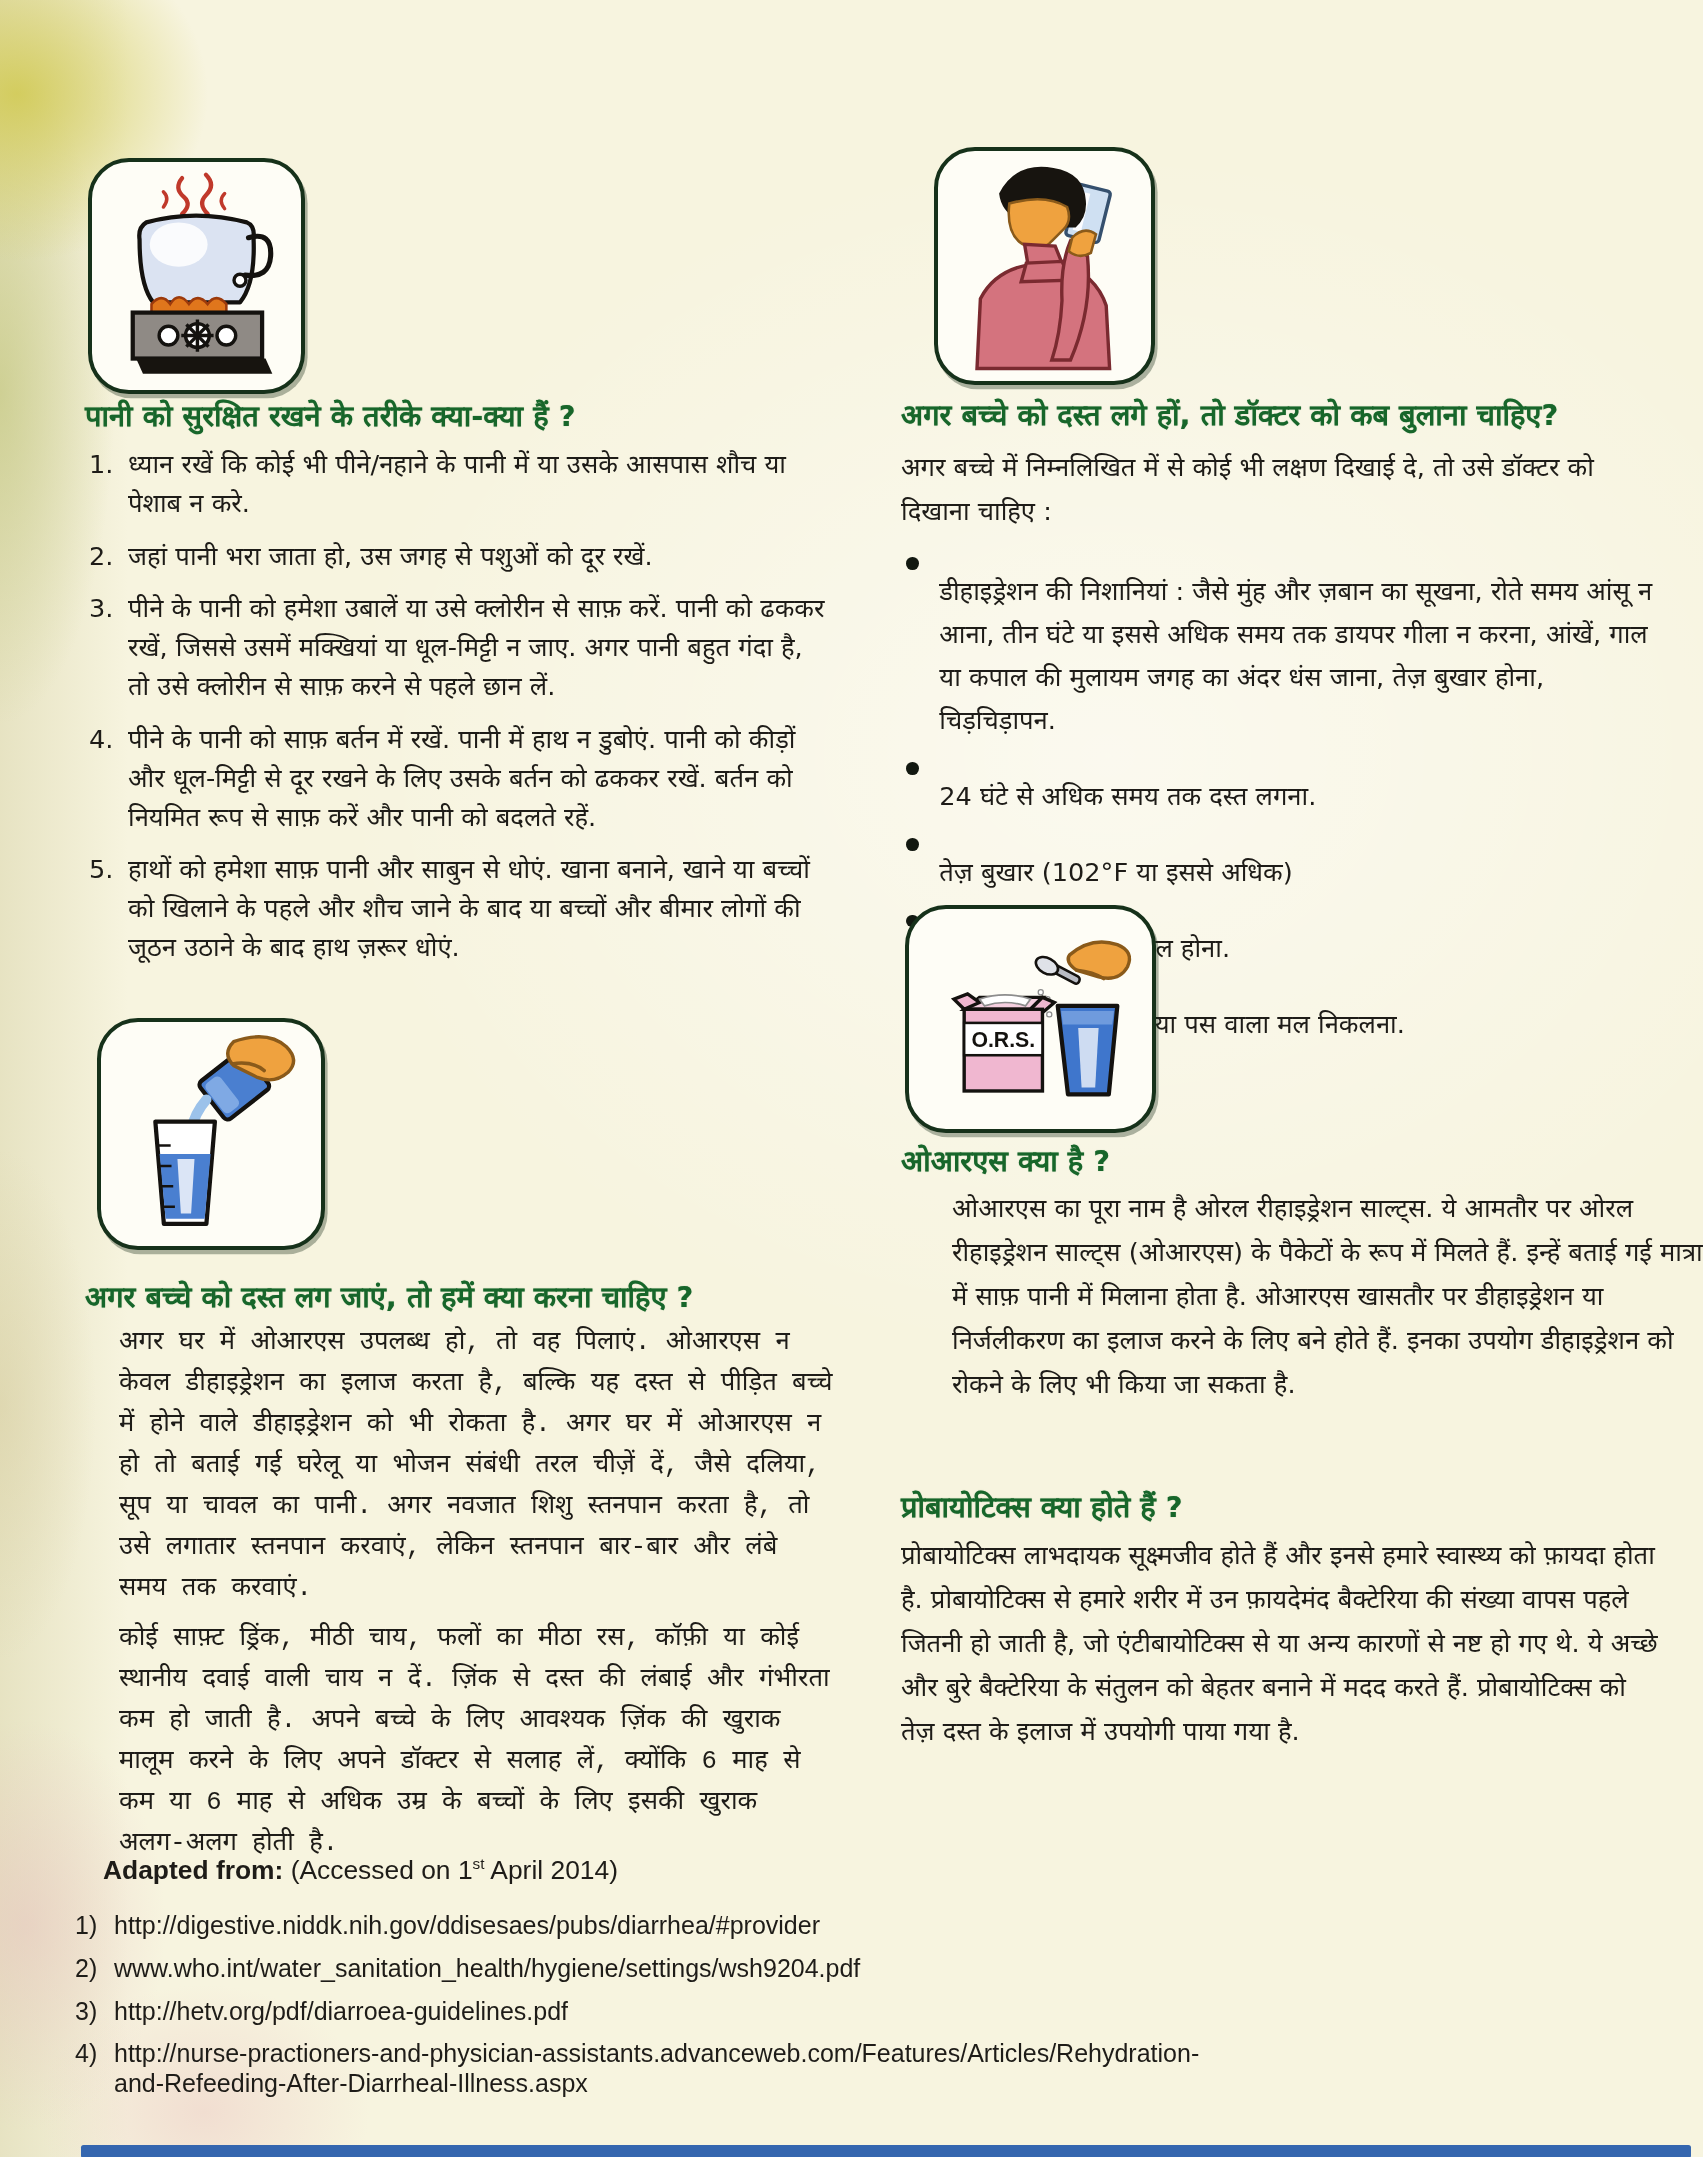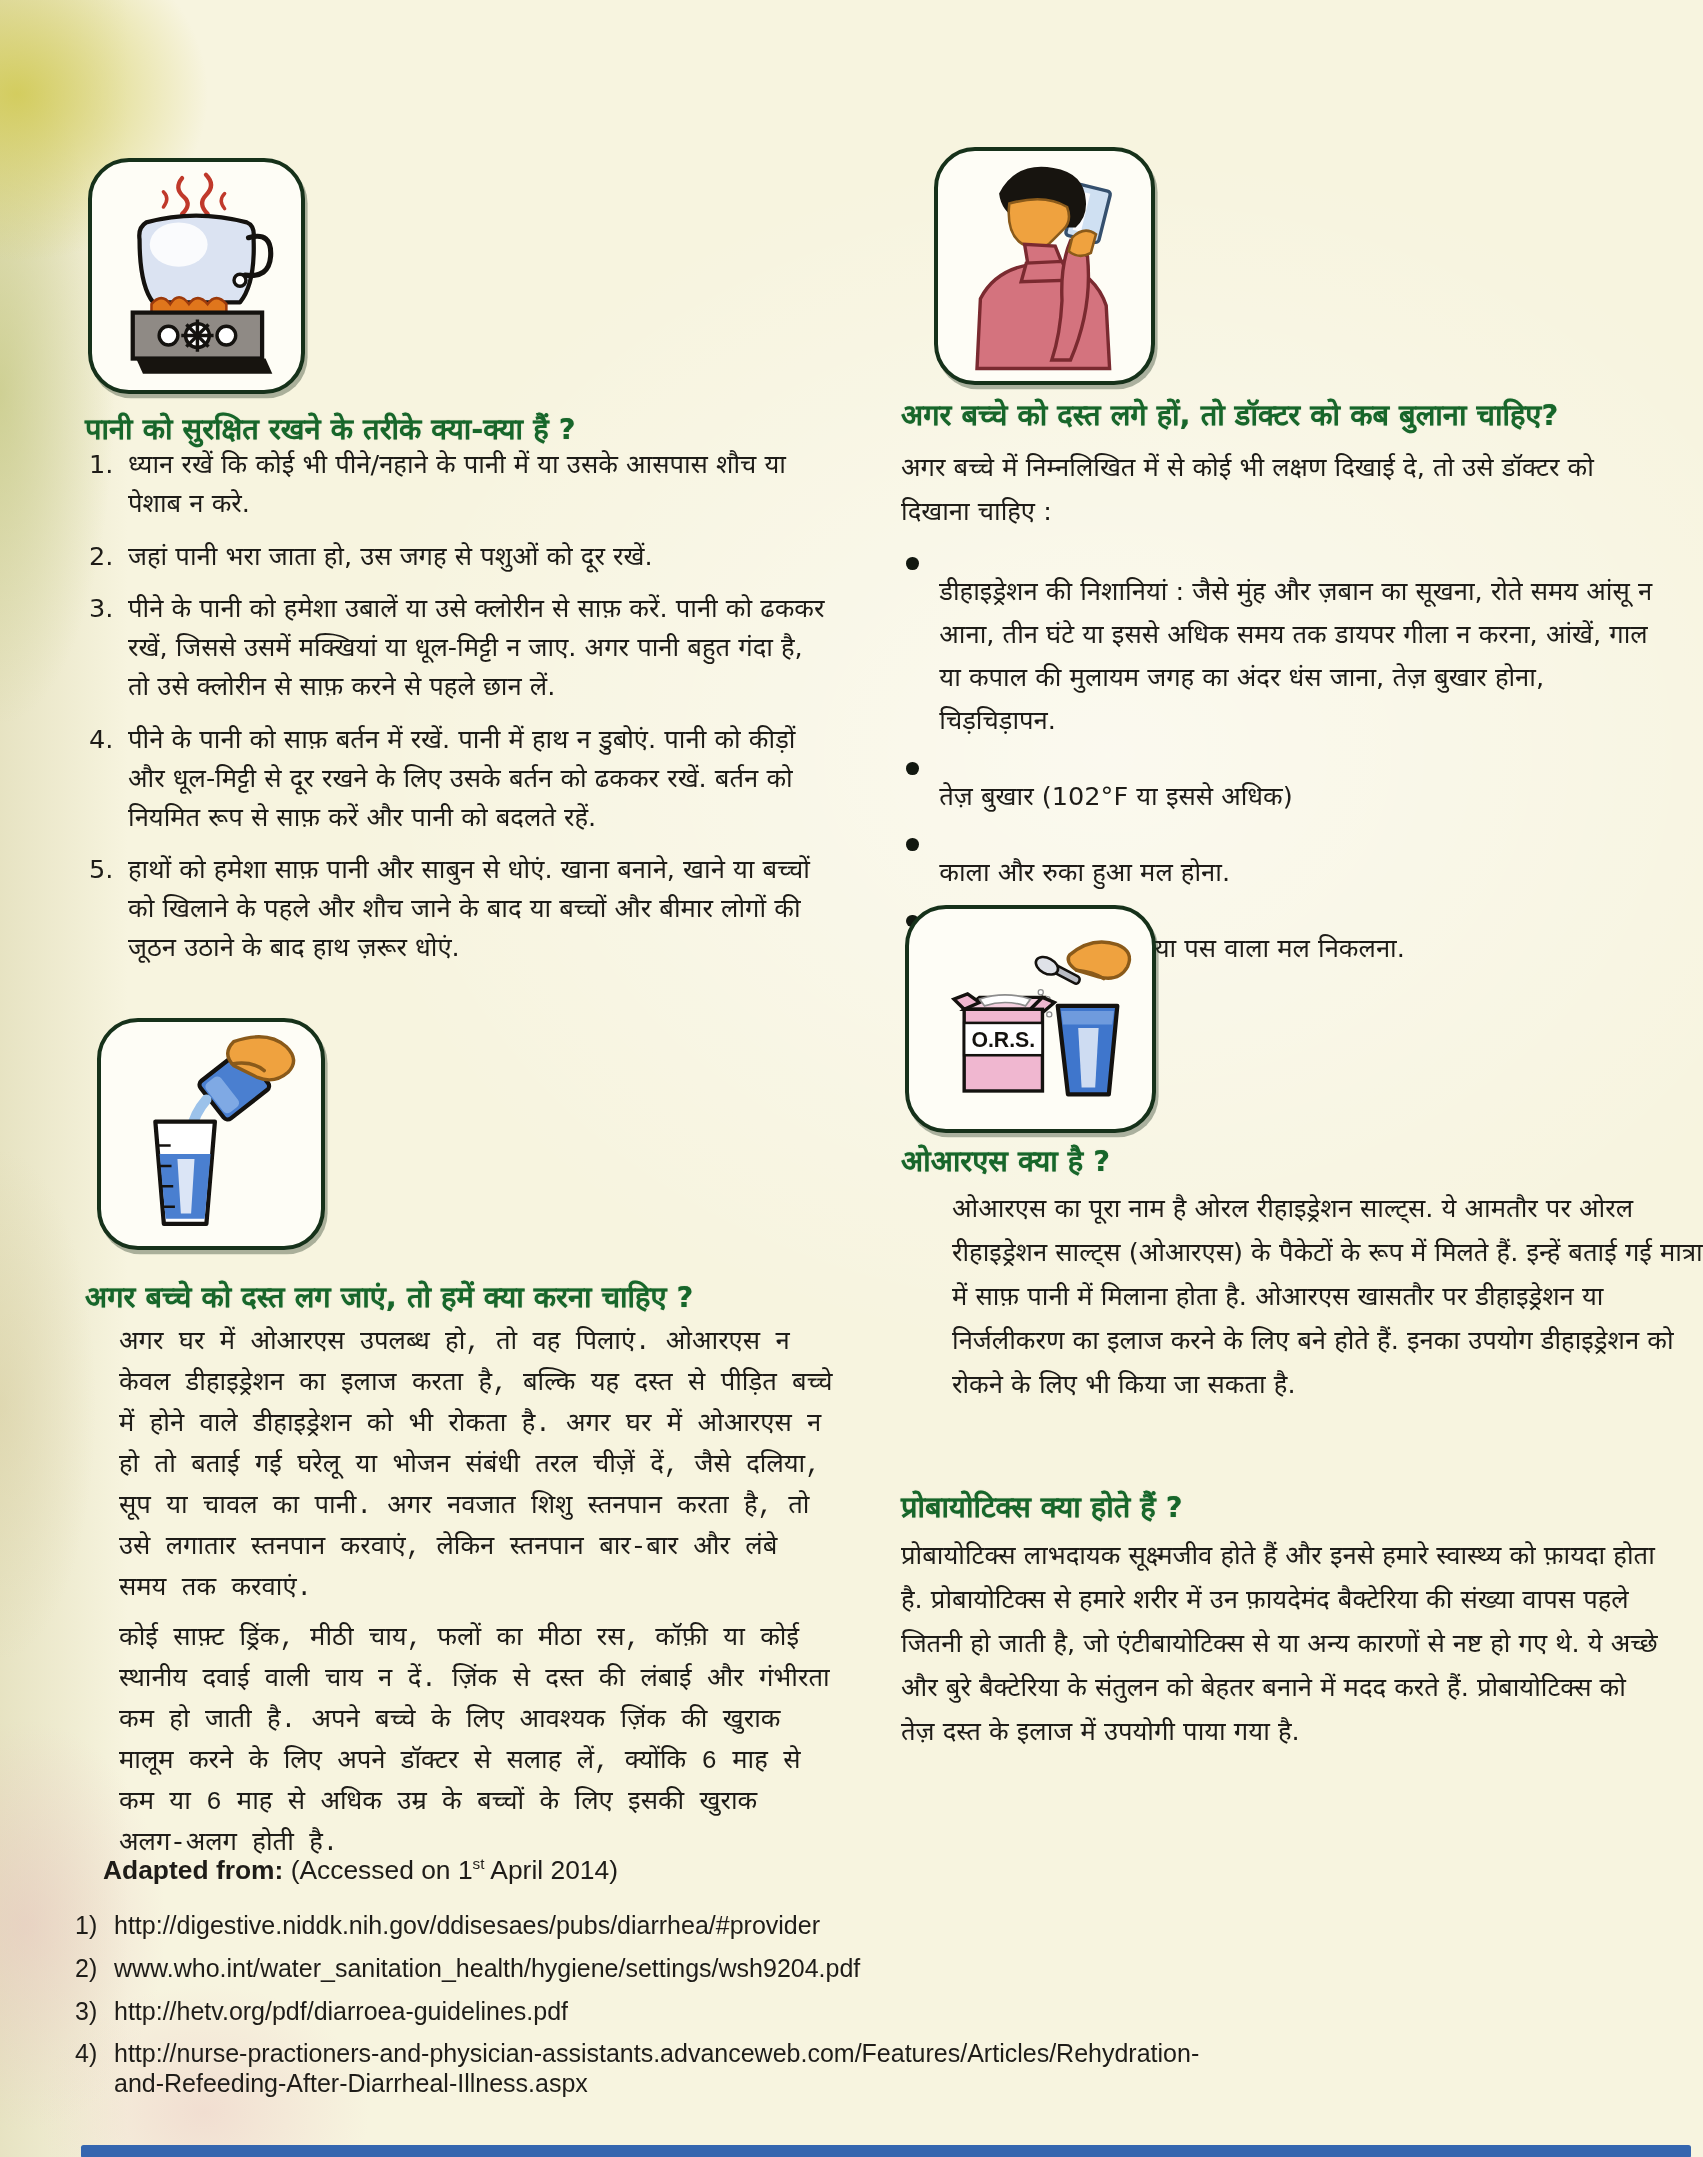--- a/index.html
+++ b/index.html
@@ -77,21 +77,21 @@
       <g stroke="#14120f" stroke-width="4">
         <line x1="118" y1="180" x2="118" y2="218"></line>
         <line x1="99" y1="199" x2="137" y2="199"></line>
         <line x1="105" y1="186" x2="131" y2="212"></line>
         <line x1="131" y1="186" x2="105" y2="212"></line>
       </g>
       <path d="M46,226 L198,226 L206,244 L54,244 Z" fill="#17140f"></path>
     </svg>
   </div>
 
-  <div class="abs h-green" style="left:85px; top:395px;margin-top:13px;">पानी को सुरक्षित रखने के तरीके क्या-क्या हैं ?</div>
+  <div class="abs h-green" style="left:85px; top:395px;">पानी को सुरक्षित रखने के तरीके क्या-क्या हैं ?</div>
 
   <div class="abs num-list" style="left:89px; top:445px; width:739px;">
     <div class="row">
       <span class="num">1.</span>
       <div class="txt">ध्यान रखें कि कोई भी पीने/नहाने के पानी में या उसके आसपास शौच या पेशाब न करे.</div>
     </div>
     <div class="row">
       <span class="num">2.</span>
       <div class="txt">जहां पानी भरा जाता हो, उस जगह से पशुओं को दूर रखें.</div>
     </div>
@@ -164,20 +164,24 @@
 
   <div class="abs intro-txt" style="left:901px; top:445px; width:750px;">अगर बच्चे में निम्नलिखित में से कोई भी लक्षण दिखाई दे, तो उसे डॉक्टर को दिखाना चाहिए :</div>
 
   <div class="abs bullets" style="left:901px; top:542px; width:767px;">
     <div class="row">
       <span class="dot"></span>
       <div class="txt">डीहाइड्रेशन की निशानियां : जैसे मुंह और ज़बान का सूखना, रोते समय आंसू न आना, तीन घंटे या इससे अधिक समय तक डायपर गीला न करना, आंखें, गाल या कपाल की मुलायम जगह का अंदर धंस जाना, तेज़ बुखार होना, चिड़चिड़ापन.</div>
     </div>
     <div class="row">
       <span class="dot"></span>
+      <div class="txt">24 घंटे से अधिक समय तक दस्त लगना.</div>
+    </div>
+    <div class="row">
+      <span class="dot"></span>
       <div class="txt">तेज़ बुखार (102°F या इससे अधिक)</div>
     </div>
     <div class="row">
       <span class="dot"></span>
       <div class="txt">काला और रुका हुआ मल होना.</div>
     </div>
     <div class="row">
       <span class="dot"></span>
       <div class="txt">मल के साथ खून आना या पस वाला मल निकलना.</div>
     </div>

